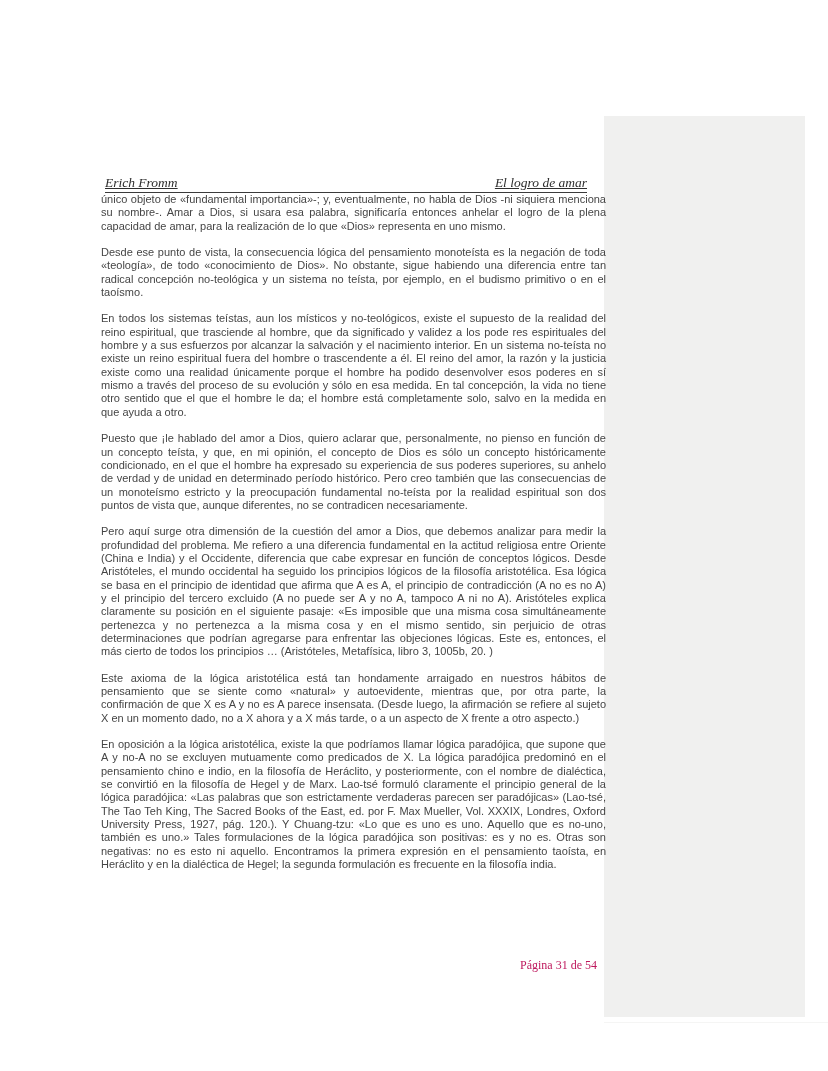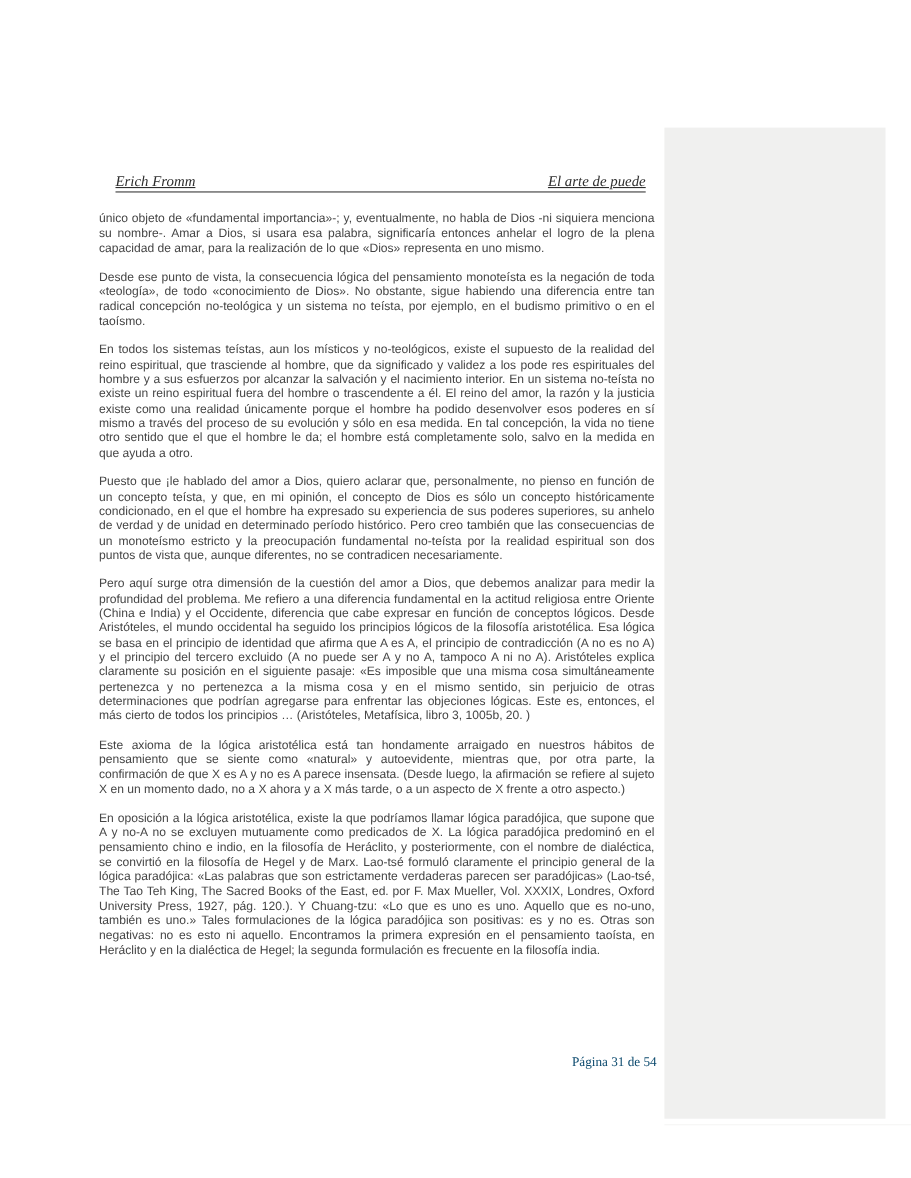--- a/index.html
+++ b/index.html
@@ -41,56 +41,57 @@
     border-bottom: 1.5px solid #3b3b3b;
     padding-bottom: 1px;
     font-family: "Liberation Serif", serif;
     font-style: italic;
     font-size: 13.5px;
     color: #2e2e2e;
   }
   .page-header span {
     text-decoration: underline;
     white-space: nowrap;
+    margin-top: 18px;
   }
   .page-body {
     position: absolute;
-    left: 90px;
+    left: 101px;
     top: 193px;
     width: 505px;
     font-size: 11px;
     line-height: 13.35px;
     color: #454545;
     text-align: justify;
   }
   .page-body p {
     margin: 0 0 13px 0;
   }
   .page-body .i {
   }
   .page-footer {
     position: absolute;
     left: 93px;
     top: 958px;
     width: 504px;
     text-align: right;
     font-family: "Liberation Serif", serif;
     font-size: 12px;
-    color: #0c4a6e;
+    color: #be185d;
   }
 </style>
 </head>
 <body>
 
 <div class="side-panel"></div>
 <div class="side-panel-edge"></div>
 
 <div class="page-header">
   <span>Erich Fromm</span>
-  <span>El arte de puede</span>
+  <span>El logro de amar</span>
 </div>
 
 <div class="page-body">
   <p><span>único objeto de «fundamental importancia»-; y, eventualmente, no habla de Dios -ni siquiera menciona su nombre-. Amar a Dios, si usara esa palabra, significaría entonces anhelar el logro de la plena capacidad de amar, para la realización de lo que «Dios» representa en uno mismo.</span></p>
   <p><span>Desde ese punto de vista, la consecuencia lógica del pensamiento monoteísta es la negación de toda «teología», de todo «conocimiento de Dios». No obstante, sigue habiendo una diferencia entre tan radical concepción no-teológica y un sistema no teísta, por ejemplo, en el budismo primitivo o en el taoísmo.</span></p>
   <p><span>En todos los sistemas teístas, aun los místicos y no-teológicos, existe el supuesto de la realidad del reino espiritual, que trasciende al hombre, que da significado y validez a los pode res espirituales del hombre y a sus esfuerzos por alcanzar la salvación y el nacimiento interior. En un sistema no-teísta no existe un reino espiritual fuera del hombre o trascendente a él. El reino del amor, la razón y la justicia existe como una realidad únicamente porque el hombre ha podido desenvolver esos poderes en sí mismo a través del proceso de su evolución y sólo en esa medida. En tal concepción, la vida no tiene otro sentido que el que el hombre le da; el hombre está completamente solo, salvo en la medida en que ayuda a otro.</span></p>
   <p><span>Puesto que ¡le hablado del amor a Dios, quiero aclarar que, personalmente, no pienso en función de un concepto teísta, y que, en mi opinión, el concepto de Dios es sólo un concepto históricamente condicionado, en el que el hombre ha expresado su experiencia de sus poderes superiores, su anhelo de verdad y de unidad en determinado período histórico. Pero creo también que las consecuencias de un monoteísmo estricto y la preocupación fundamental no-teísta por la realidad espiritual son dos puntos de vista que, aunque diferentes, no se contradicen necesariamente.</span></p>
   <p><span>Pero aquí surge otra dimensión de la cuestión del amor a Dios, que debemos analizar para medir la profundidad del problema. Me refiero a una diferencia fundamental en la actitud religiosa entre Oriente (China e India) y el Occidente, diferencia que cabe expresar en función de conceptos lógicos. Desde Aristóteles, el mundo occidental ha seguido los principios lógicos de la filosofía aristotélica. Esa lógica se basa en el principio de identidad que afirma que A es A, el principio de contradicción (A no es no A) y el principio del tercero excluido (A no puede ser A y no A, tampoco A ni no A). Aristóteles explica claramente su posición en el siguiente pasaje: «Es imposible que una misma cosa simultáneamente pertenezca y no pertenezca a la misma cosa y en el mismo sentido, sin perjuicio de otras determinaciones que podrían agregarse para enfrentar las objeciones lógicas. Este es, entonces, el más cierto de todos los principios … (Aristóteles, Metafísica, libro 3, 1005b, 20. )</span></p>
   <p><span>Este axioma de la lógica aristotélica está tan hondamente arraigado en nuestros hábitos de pensamiento que se siente como «natural» y autoevidente, mientras que, por otra parte, la confirmación de que X es A y no es A parece insensata. (Desde luego, la afirmación se refiere al sujeto X en un momento dado, no a X ahora y a X más tarde, o a un aspecto de X frente a otro aspecto.)</span></p>
   <p><span>En oposición a la lógica aristotélica, existe la que podríamos llamar </span><span class="i">lógica paradójica,</span><span> que supone que A y no-A no se excluyen mutuamente como predicados de X. La lógica paradójica predominó en el pensamiento chino e indio, en la filosofía de Heráclito, y posteriormente, con el nombre de dialéctica, se convirtió en la filosofía de Hegel y de Marx. Lao-tsé formuló claramente el principio general de la lógica paradójica: </span><span class="i">«Las palabras que son estrictamente verdaderas parecen ser paradójicas» (</span><span>Lao-tsé, </span><span class="i">The Tao Teh King, The Sacred Books of the East,</span><span> ed. por F. Max Mueller, Vol. XXXIX, Londres, Oxford University Press, 1927, pág. 120.). </span><span class="i">Y </span><span>Chuang-tzu: «Lo que es uno es uno. Aquello que es no-uno, también es uno.» Tales formulaciones de la lógica paradójica son positivas: </span><span class="i">es y no es</span><span>. Otras son negativas: </span><span class="i">no es esto ni aquello</span><span>. Encontramos la primera expresión en el pensamiento taoísta, en Heráclito y en la dialéctica de Hegel; la segunda formulación es frecuente en la filosofía india.</span></p>

